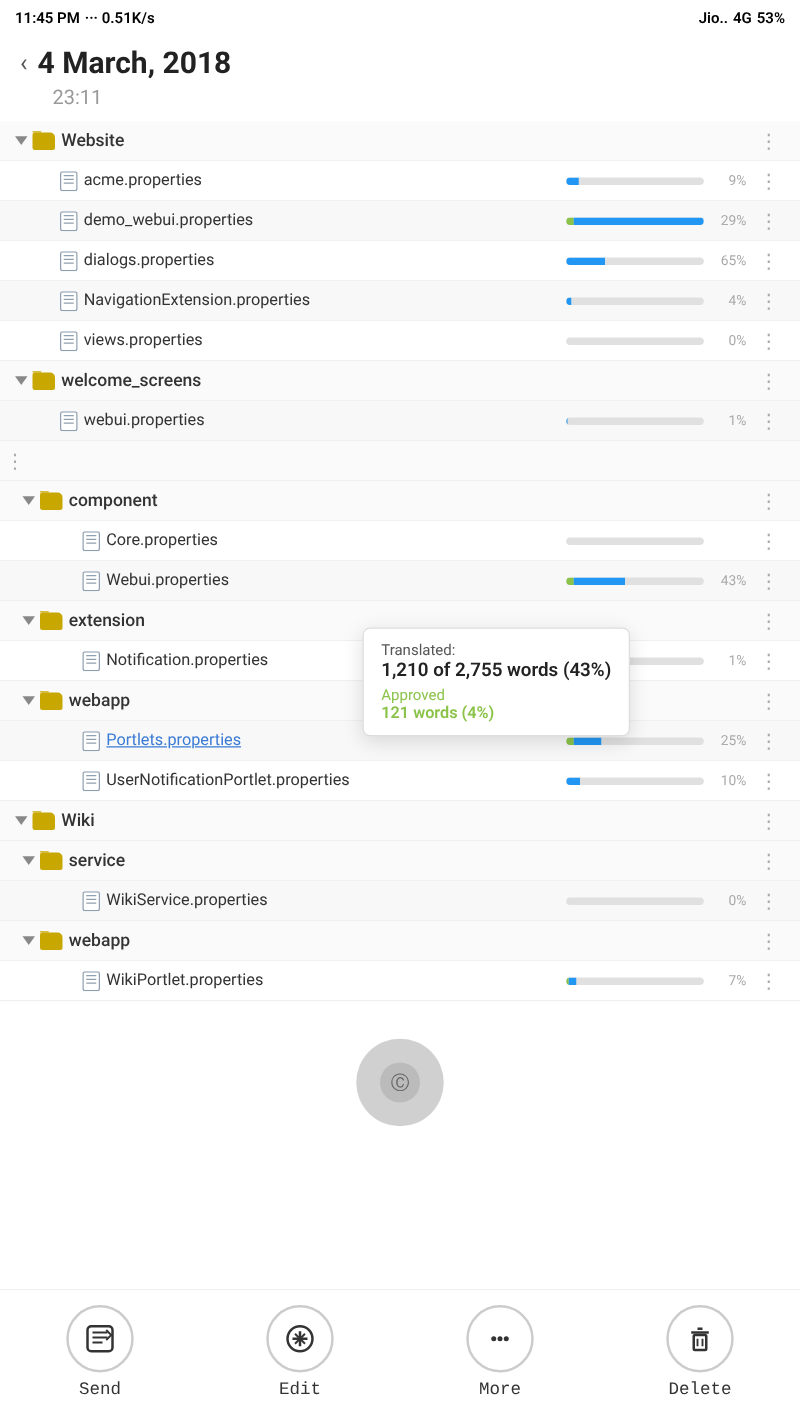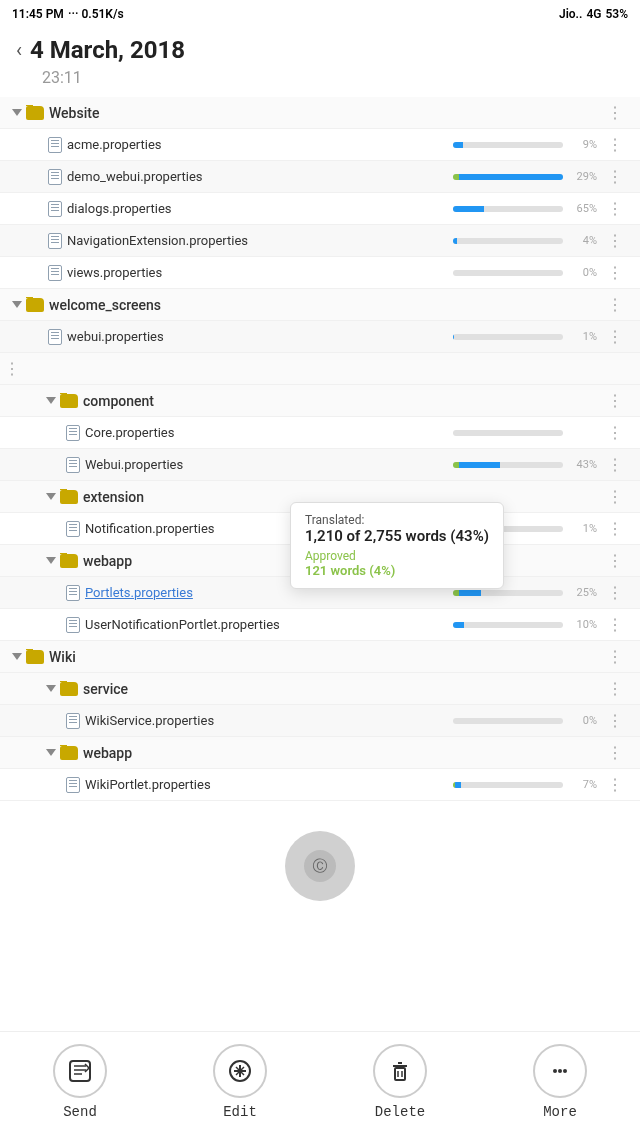--- a/index.html
+++ b/index.html
@@ -72,21 +72,21 @@
     }
 
     .tree-left {
       display: flex;
       align-items: center;
       flex: 1;
       overflow: hidden;
     }
 
     .indent-1 { padding-left: 12px; }
-    .indent-2 { padding-left: 46px; }
+    .indent-2 { padding-left: 18px; }
     .indent-3 { padding-left: 48px; }
     .indent-4 { padding-left: 66px; }
 
     .folder-icon {
       display: inline-block;
       width: 18px;
       height: 14px;
       background: #c8a800;
       border-radius: 2px 4px 2px 2px;
       position: relative;
@@ -657,34 +657,34 @@
         <line x1="9" y1="9" x2="17" y2="17" stroke="#333" stroke-width="1.5"></line>
         <line x1="17" y1="9" x2="9" y2="17" stroke="#333" stroke-width="1.5"></line>
       </svg>
     </div>
     <span class="toolbar-btn-label">Edit</span>
   </div>
 
   <div class="toolbar-btn">
     <div class="toolbar-btn-circle">
       <svg width="26" height="26" viewBox="0 0 26 26">
+        <circle cx="8" cy="13" r="2" fill="#333"></circle>
+        <circle cx="13" cy="13" r="2" fill="#333"></circle>
+        <circle cx="18" cy="13" r="2" fill="#333"></circle>
+      </svg>
+    </div>
+    <span class="toolbar-btn-label">More</span>
+  </div>
+
+  <div class="toolbar-btn">
+    <div class="toolbar-btn-circle">
+      <svg width="26" height="26" viewBox="0 0 26 26">
         <rect x="8" y="10" width="10" height="12" rx="1" fill="none" stroke="#333" stroke-width="2"></rect>
         <line x1="6" y1="8" x2="20" y2="8" stroke="#333" stroke-width="2"></line>
         <line x1="11" y1="5" x2="15" y2="5" stroke="#333" stroke-width="2"></line>
         <line x1="11" y1="13" x2="11" y2="19" stroke="#333" stroke-width="1.5"></line>
         <line x1="15" y1="13" x2="15" y2="19" stroke="#333" stroke-width="1.5"></line>
       </svg>
     </div>
     <span class="toolbar-btn-label">Delete</span>
   </div>
 
-  <div class="toolbar-btn">
-    <div class="toolbar-btn-circle">
-      <svg width="26" height="26" viewBox="0 0 26 26">
-        <circle cx="8" cy="13" r="2" fill="#333"></circle>
-        <circle cx="13" cy="13" r="2" fill="#333"></circle>
-        <circle cx="18" cy="13" r="2" fill="#333"></circle>
-      </svg>
-    </div>
-    <span class="toolbar-btn-label">More</span>
-  </div>
-
 </div>
 
 </body></html>

